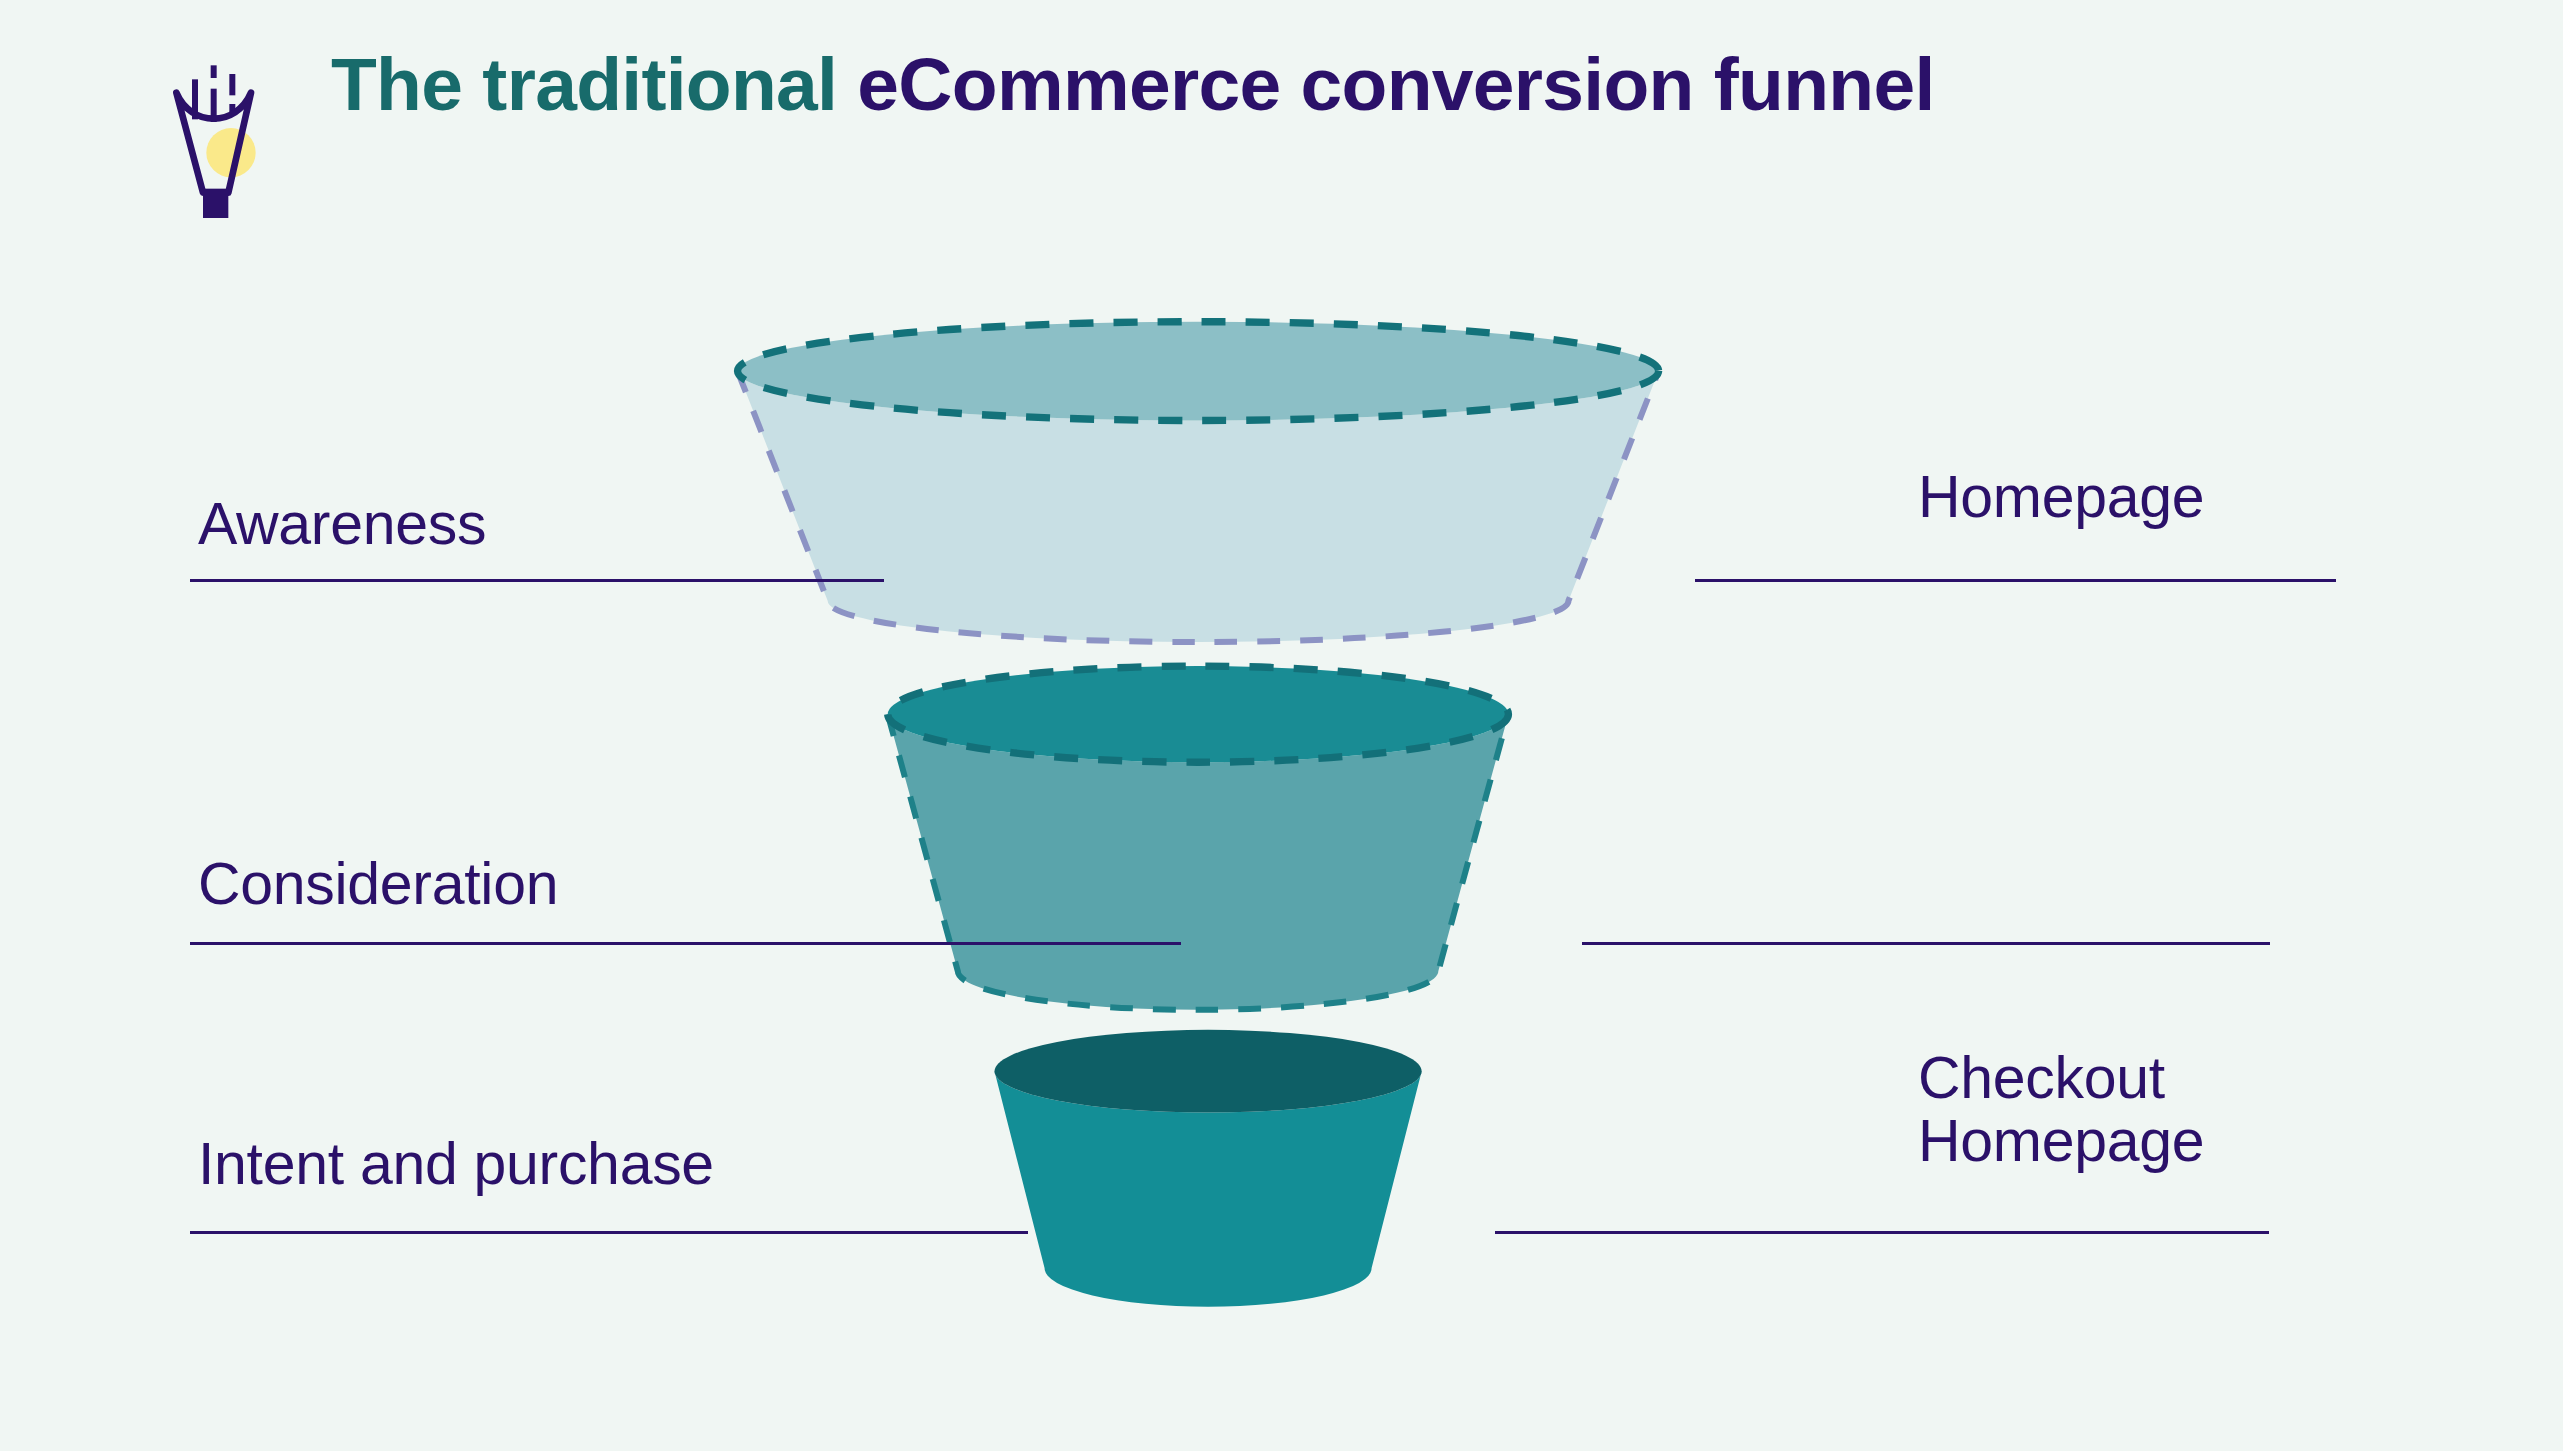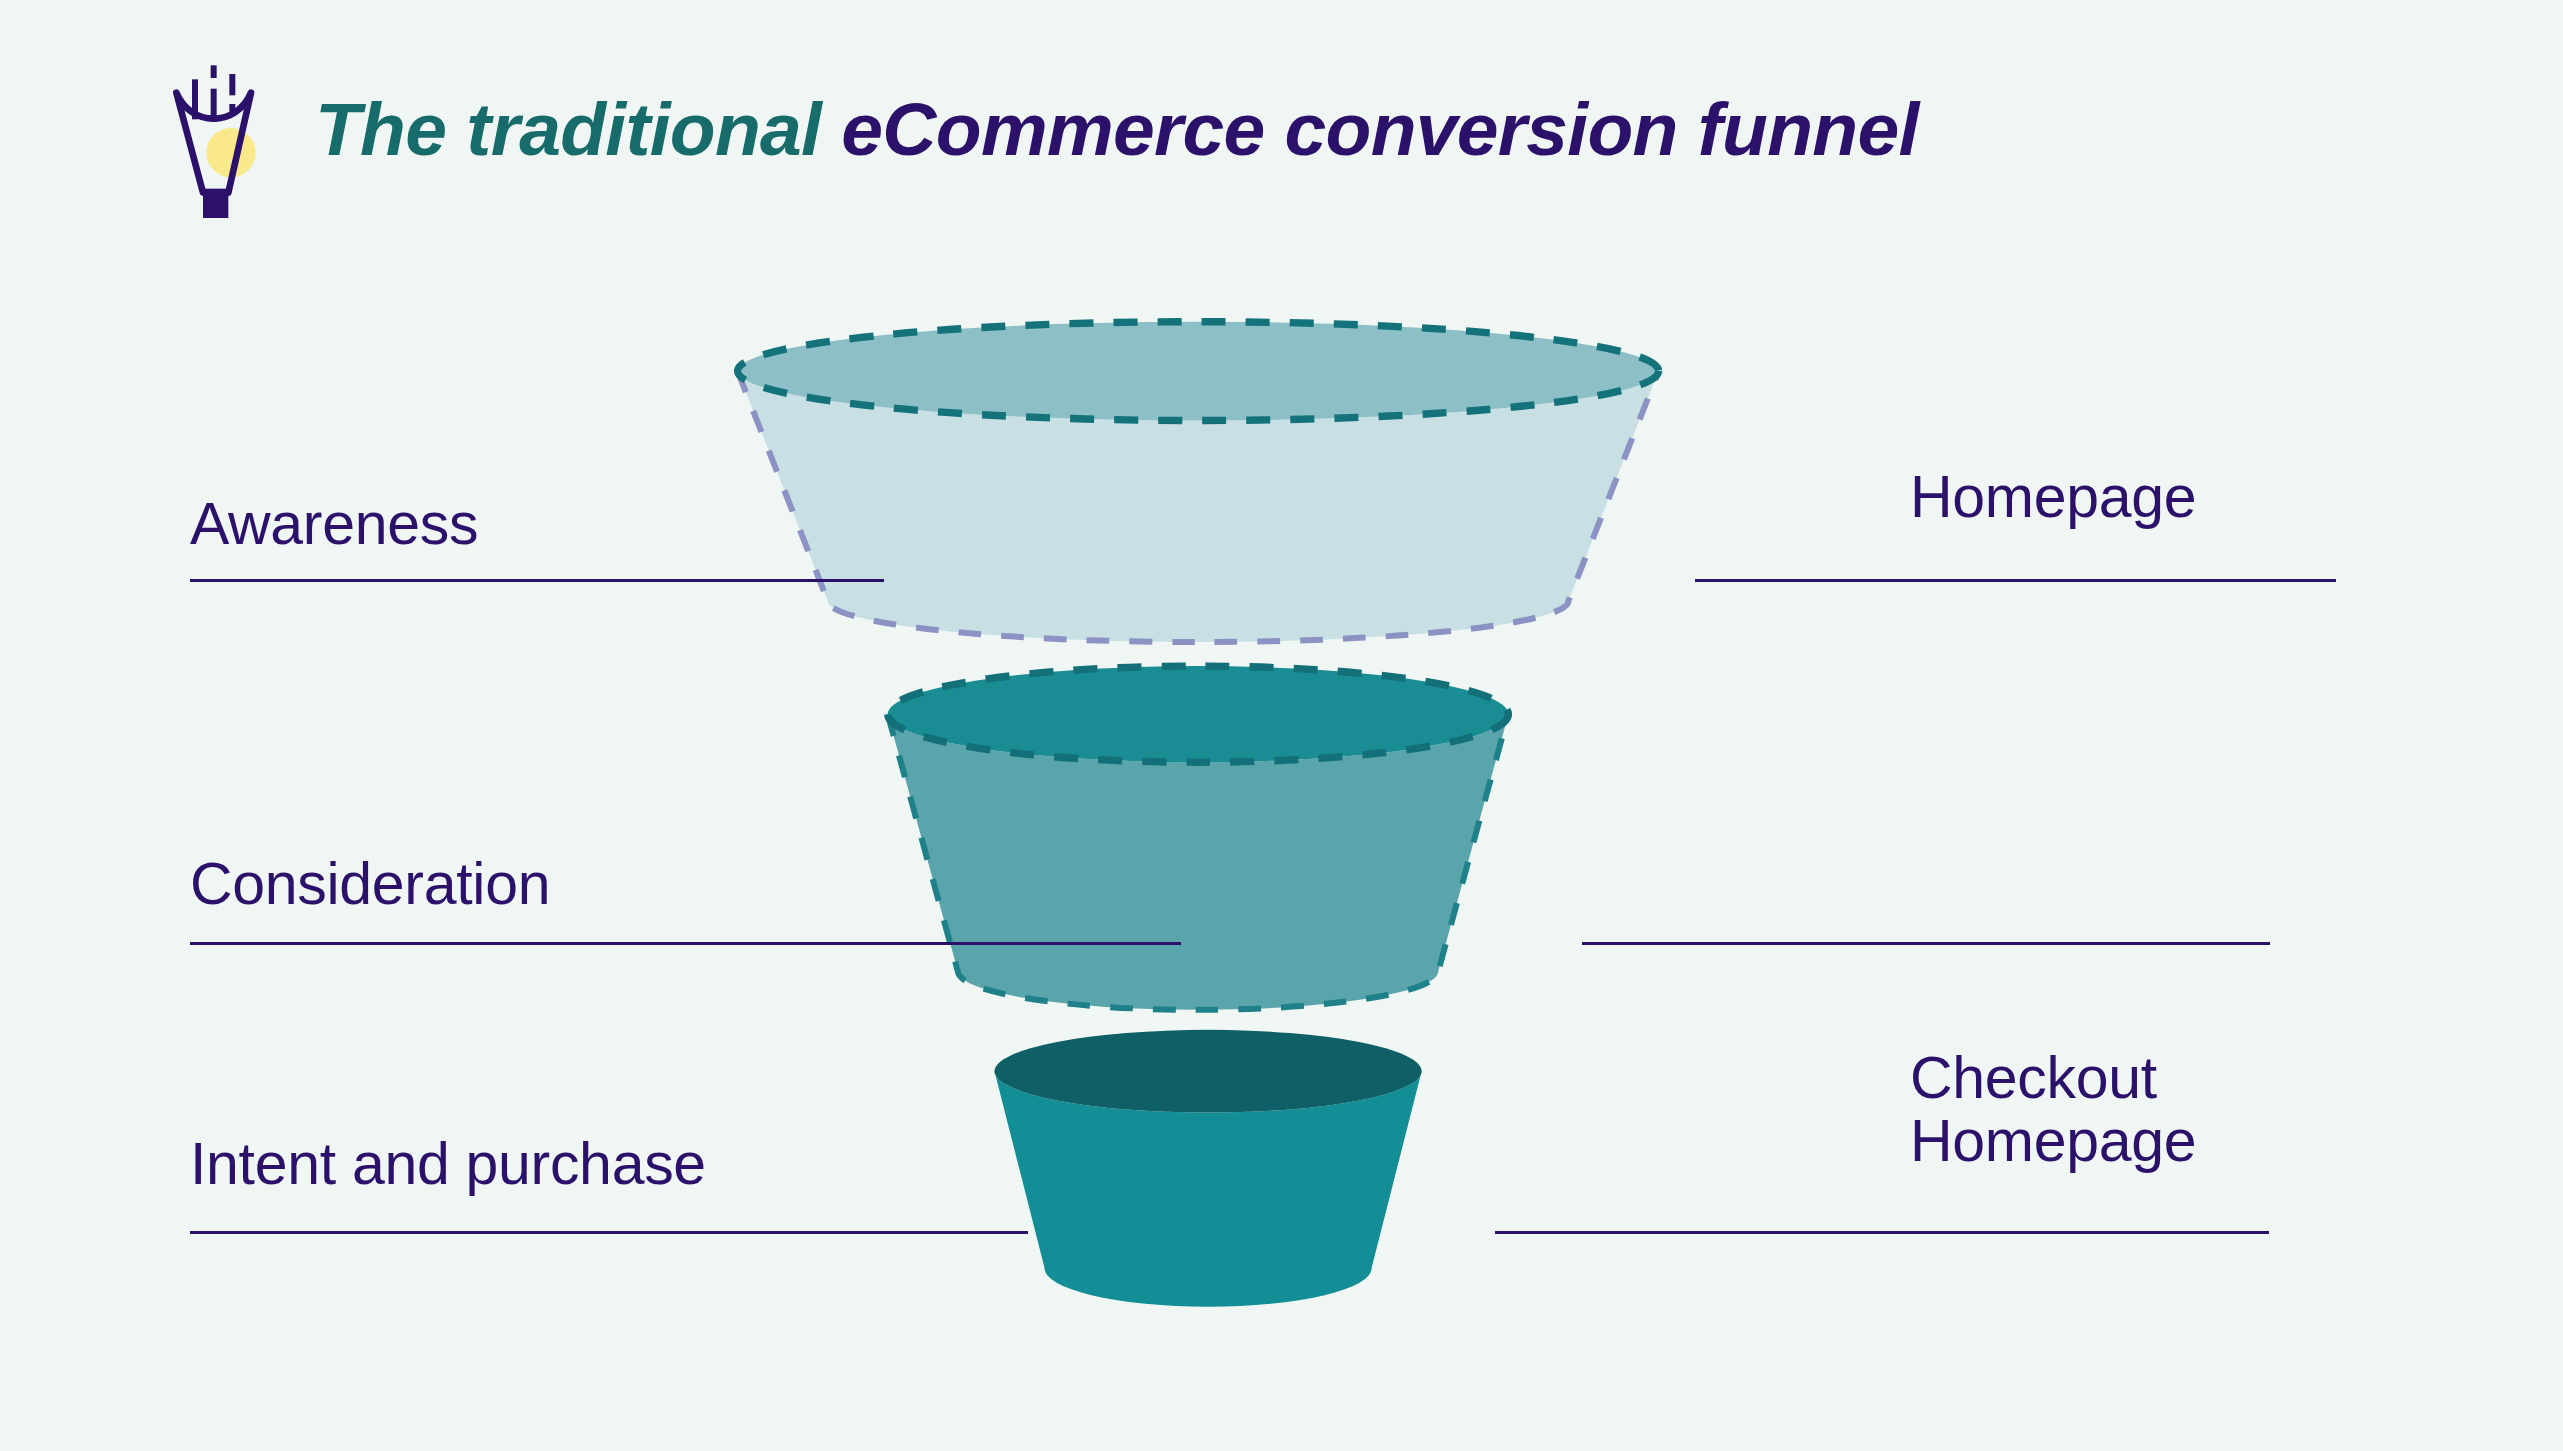--- a/index.html
+++ b/index.html
@@ -20,23 +20,21 @@
     height: 1451px;
     background: #F0F6F3;
   }
 
   
   .header {
     position: absolute;
     left: 167px;
     top: 47px;
     display: flex;
-    align-items: center;
-    gap: 48px;
-    font-style: italic;
+    gap: 64px;
   }
   .brand-icon {
     width: 100px;
     height: 174px;
     flex: 0 0 auto;
     display: block;
   }
   .title {
     font-size: 75px;
     font-weight: bold;
@@ -59,20 +57,21 @@
   }
 
   
   .stage-label {
     position: absolute;
     color: #2B1169;
     font-size: 59px;
     line-height: 1.06;
     white-space: nowrap;
     letter-spacing: -0.3px;
+    margin-left: 8px;
   }
   .stage-label.right {
     white-space: normal;
   }
   .stage-label .sub-line { display: block; }
 
   .rule {
     position: absolute;
     height: 3.3px;
     background: #2B1169;

